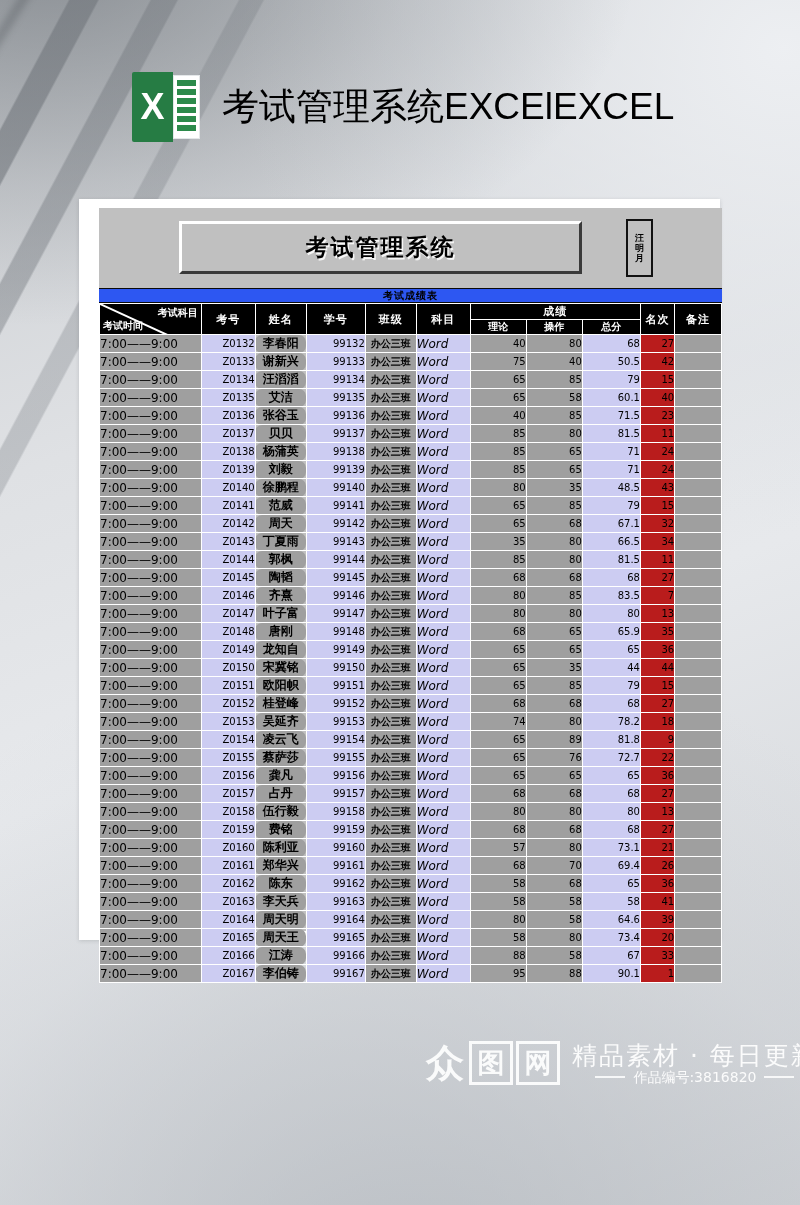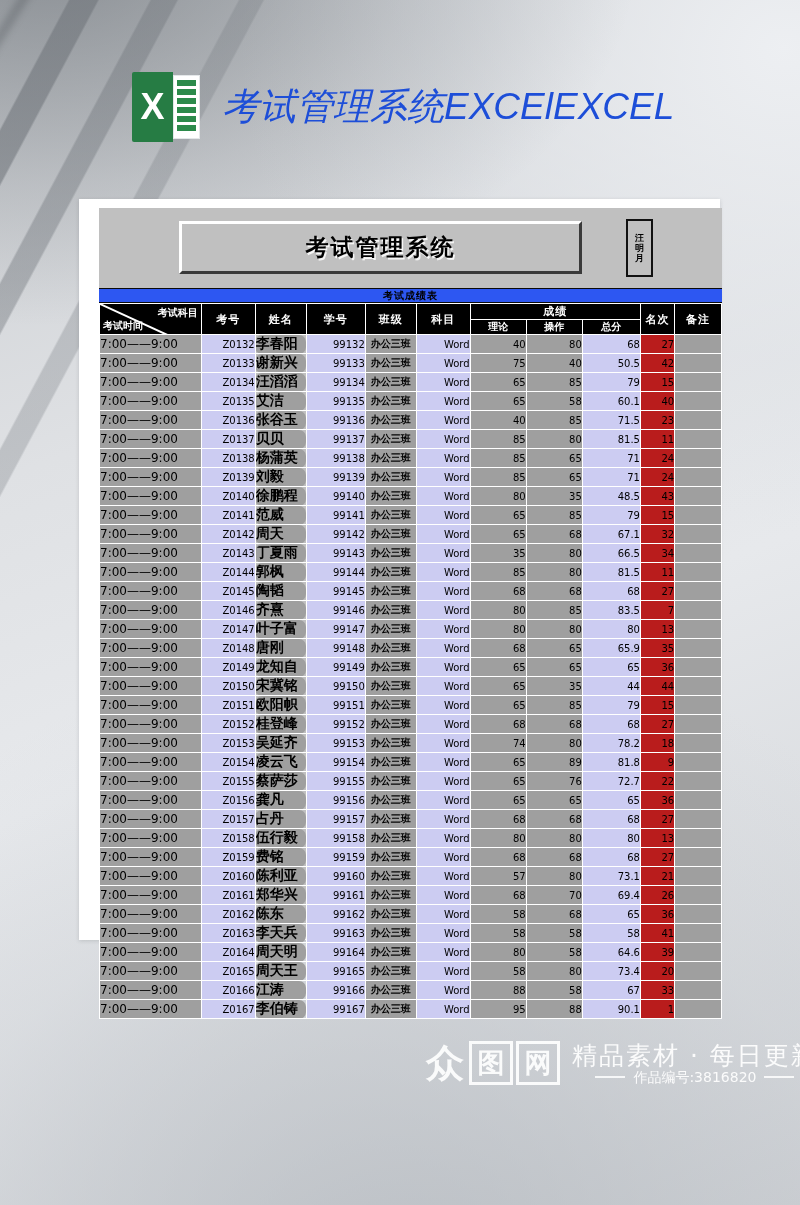--- a/index.html
+++ b/index.html
@@ -86,24 +86,23 @@
     display: block;
     height: 6px;
     margin: 3px 3px 0 3px;
     background: #2c8a4b;
   }
   #excel-logo .sheet i:first-child { margin-top: 4px; }
 
   #header-title {
     font-size: 37px;
     line-height: 1.05;
-    color: #1d4ed8;
+    color: #000000;
     white-space: nowrap;
     letter-spacing: 0px;
-    font-style: italic;
   }
 
   
   #sheet-frame {
     position: absolute;
     left: 79px; top: 199px;
     width: 641px; height: 741px;
     background: #ffffff;
     box-shadow: 0 1px 4px rgba(40,45,50,0.16);
   }
@@ -238,23 +237,23 @@
     letter-spacing: 0;
   }
 
   
   td.gray      { background: #9f9f9f; }
   td.lav       { background: #ccccf2; }
   td.lav-light { background: #b91c1c; }
 
   td.c-time   { text-align: left;  padding-left: 3px; font-size: 12px; }
   td.c-num    { text-align: right; padding-right: 3px; font-size: 10px; }
-  td.c-name   { text-align: left;  padding-left: 2px; font-size: 14px; font-weight: bold; border-radius: 7px; }
+  td.c-name   { text-align: center;  padding-left: 2px; font-size: 12px; font-weight: bold; border-radius: 7px; }
   td.c-class  { text-align: center;  padding-left: 1px; font-size: 10px; font-weight: bold; }
-  td.c-subj   { text-align: right;  padding-left: 3px; font-size: 10px; }
+  td.c-subj   { text-align: left;  padding-left: 3px; font-size: 12px; font-style: italic; }
   td.c-score  { text-align: right; padding-right: 4px; font-size: 10px; }
   td.c-rank   { text-align: right; padding-right: 4px; font-size: 10px; }
   td.c-note   { }
 
   
   #watermark {
     position: absolute;
     left: 424px; top: 1032px;
     width: 358px; height: 62px;
     display: flex;

